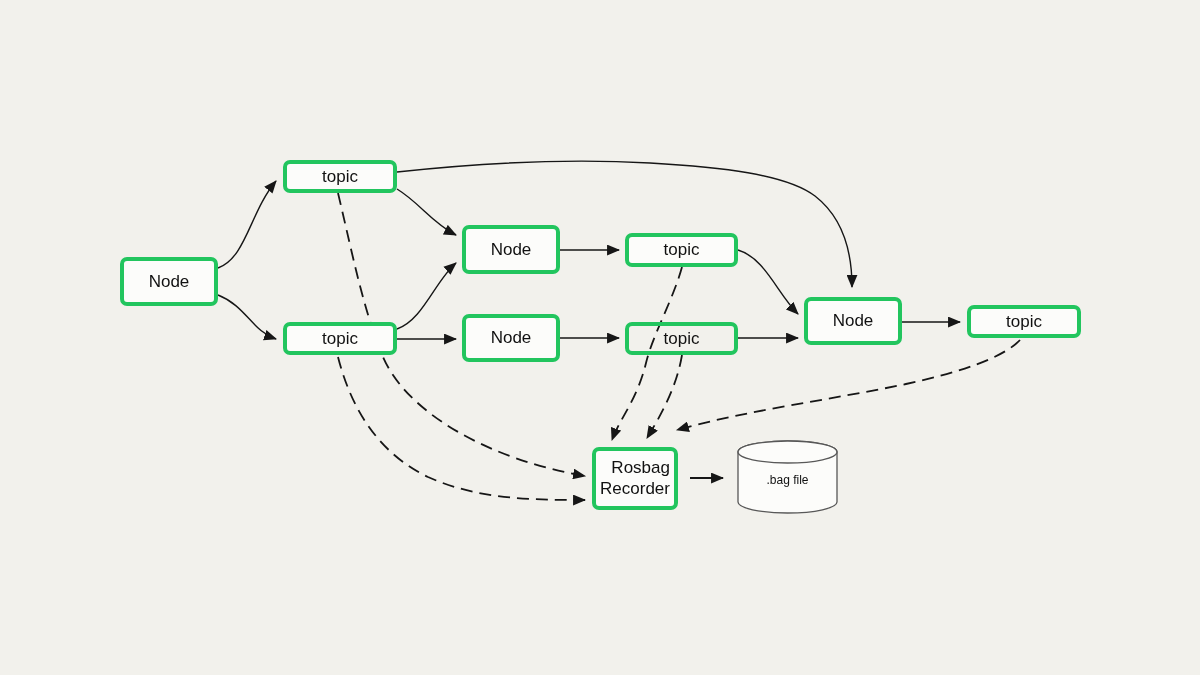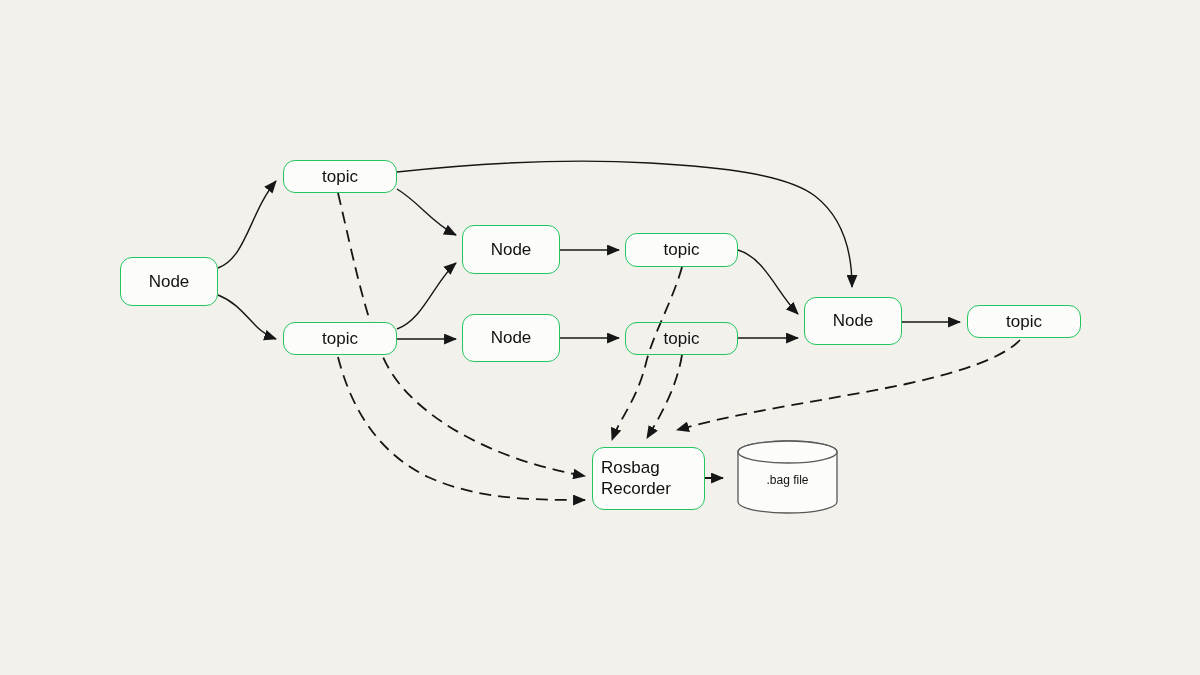--- a/index.html
+++ b/index.html
@@ -8,26 +8,26 @@
     width:1200px;height:675px;
     background:#f2f1ec;
     font-family:"Liberation Sans", sans-serif;
     color:#111;
     overflow:hidden;
   }
   .edges{position:absolute;left:0;top:0;width:1200px;height:675px;}
   .box{
     position:absolute;
     background:#fcfcfa;
-    border:1px solid #22c55e;
-    border-radius:12px;
+    border:4px solid #22c55e;
+    border-radius:7px;
     display:flex;align-items:center;justify-content:center;
     font-size:17px;
     box-sizing:border-box;
-    text-align:left;
+    text-align:right;
   }
   .box.recorder{font-size:17px;line-height:1.22;}
   .cyl-label{
     position:absolute;
     display:flex;align-items:center;justify-content:center;
     font-size:12px;
   }
 </style>
 </head>
 <body>
@@ -99,21 +99,21 @@
   </div>
 
   <div class="box" style="left:804px;top:297px;width:98px;height:48px;">
     <span>Node</span>
   </div>
 
   <div class="box" style="left:967px;top:305px;width:114px;height:33px;">
     <span>topic</span>
   </div>
 
-  <div class="box recorder" style="left:592px;top:447px;width:113px;height:63px;padding:2px 8px;">
+  <div class="box recorder" style="left:592px;top:447px;width:86px;height:63px;padding:2px 8px;">
     <span>Rosbag Recorder</span>
   </div>
 
   <div class="cyl-label" style="left:738px;top:456px;width:99px;height:48px;">
     <span>.bag file</span>
   </div>
 
 </div>
 
 </body></html>

